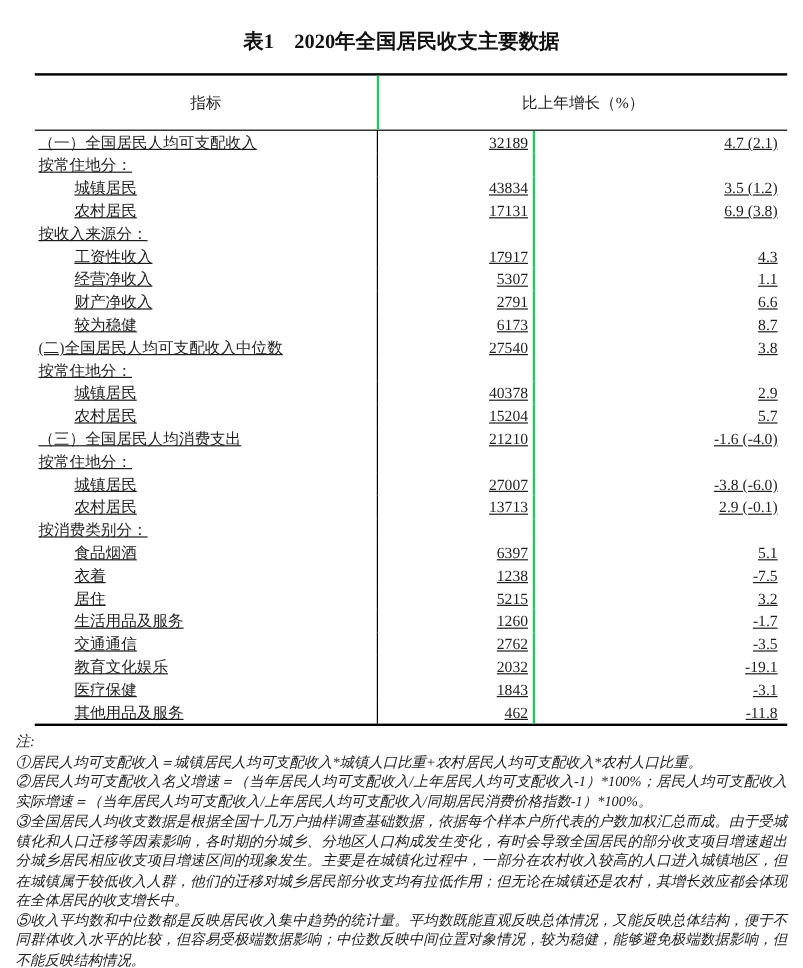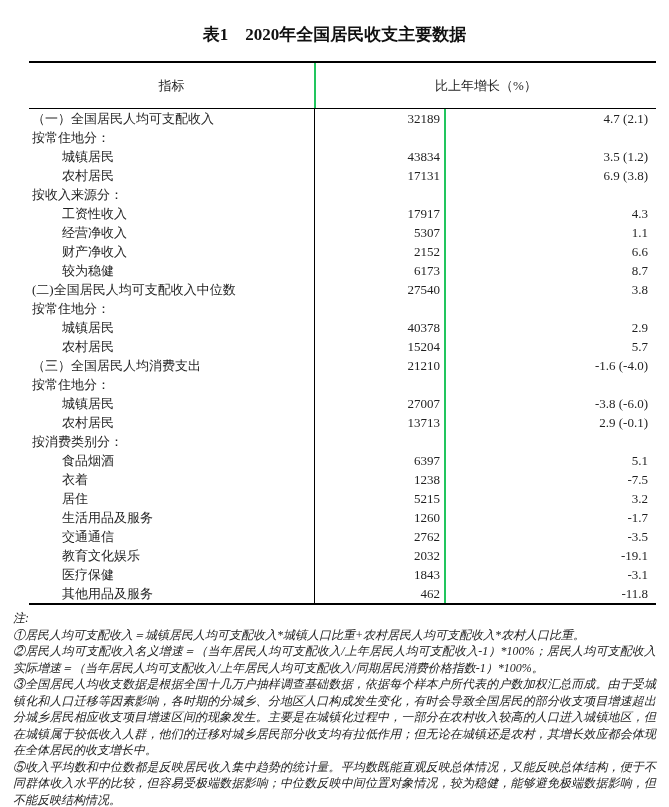--- a/index.html
+++ b/index.html
@@ -42,20 +42,21 @@
   }
   .c1 { width: 285px; box-sizing: border-box; }
   .c2 { width: 130px; box-sizing: border-box; border-left: 1px solid #000000; }
   .c3 { flex: 1; box-sizing: border-box; border-left: 2px solid #22c55e; }
   .tbody .tr {
     display: flex;
     height: 19px;
     line-height: 19px;
     font-size: 13px;
     white-space: nowrap;
+    text-decoration: underline;
   }
   .tbody .c1 { padding-left: 3px; overflow: hidden; }
   .tbody .c1.indent { padding-left: 33px; }
   .tbody .c2 { text-align: right; padding-right: 4px; }
   .tbody .c3 { text-align: right; padding-right: 8px; }
   .notes {
     margin: 5px 13px 0 13px;
     font-size: 12px;
     font-style: italic;
     line-height: 16.5px;
@@ -115,21 +116,21 @@
         </div>
 
         <div class="tr">
           <div class="c1 indent">经营净收入</div>
           <div class="c2">5307</div>
           <div class="c3">1.1</div>
         </div>
 
         <div class="tr">
           <div class="c1 indent">财产净收入</div>
-          <div class="c2">2152</div>
+          <div class="c2">2791</div>
           <div class="c3">6.6</div>
         </div>
 
         <div class="tr">
           <div class="c1 indent">较为稳健</div>
           <div class="c2">6173</div>
           <div class="c3">8.7</div>
         </div>
 
         <div class="tr">

